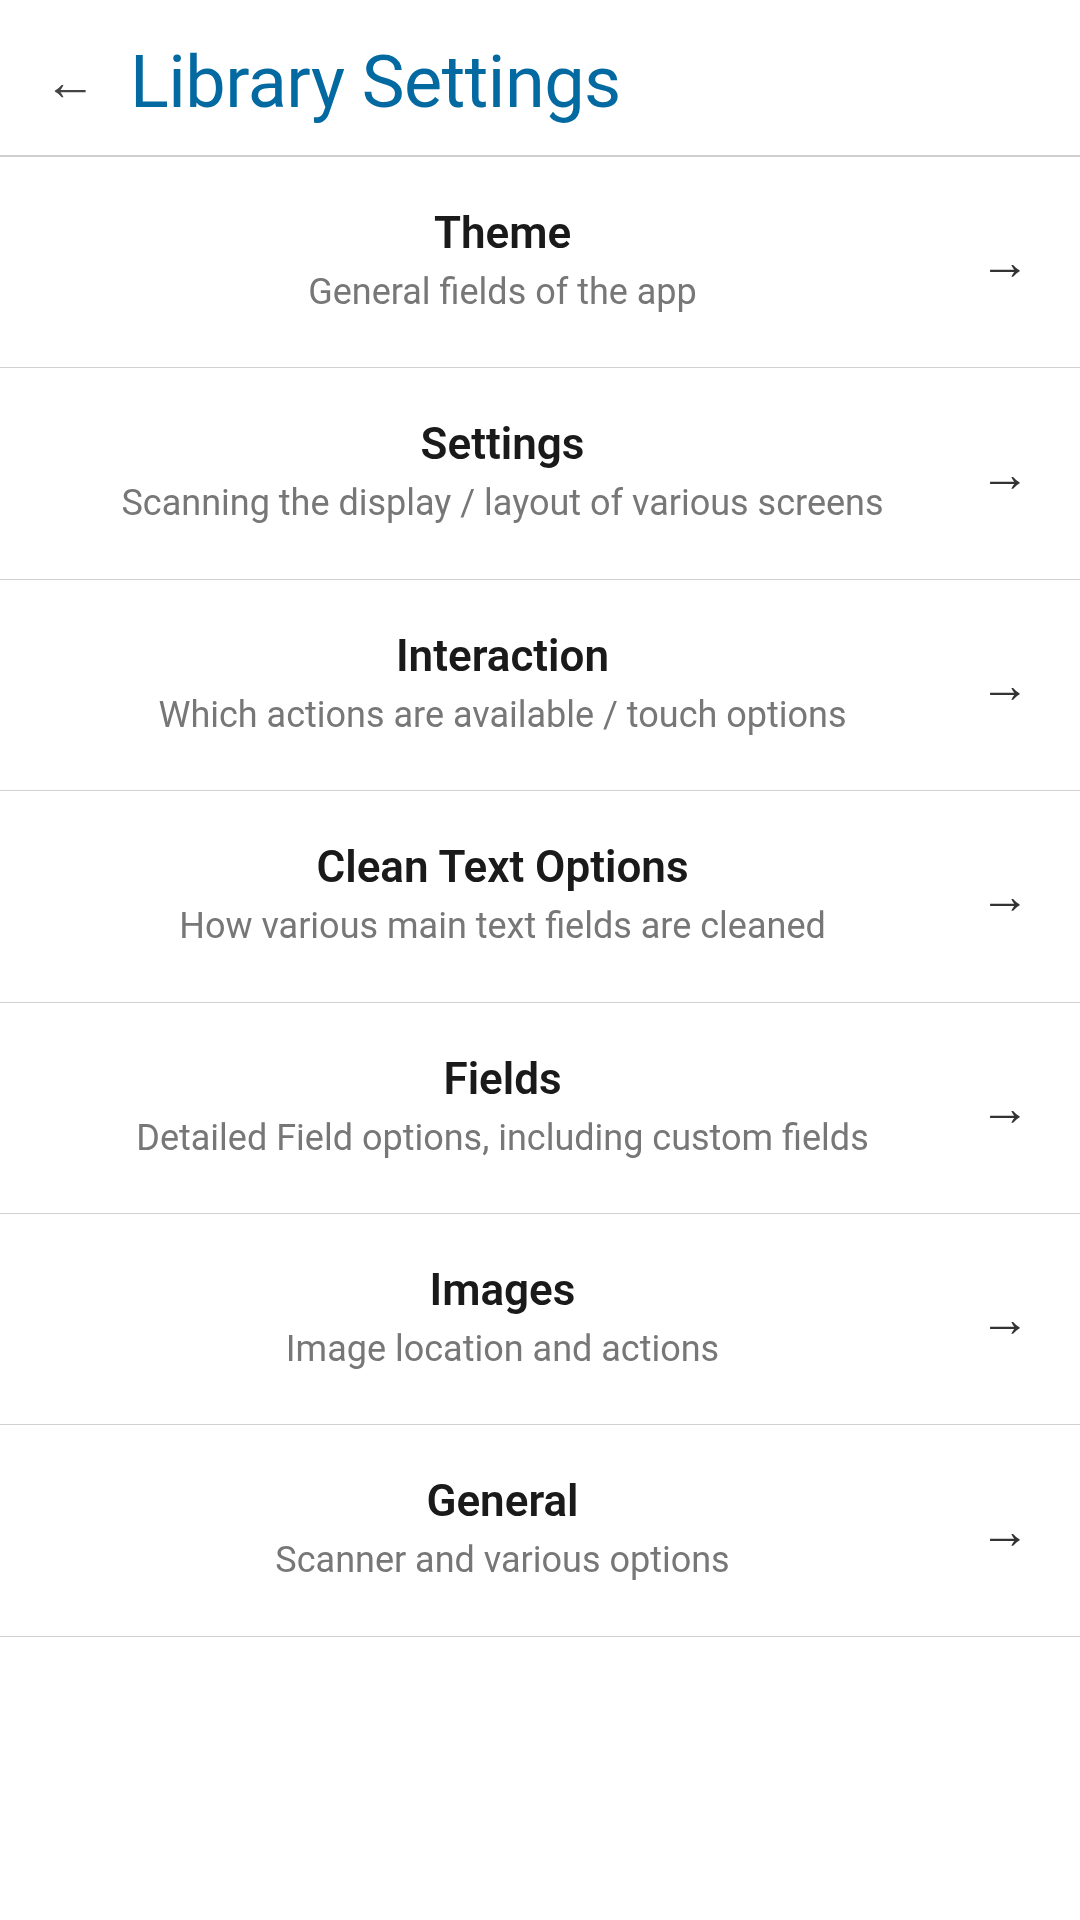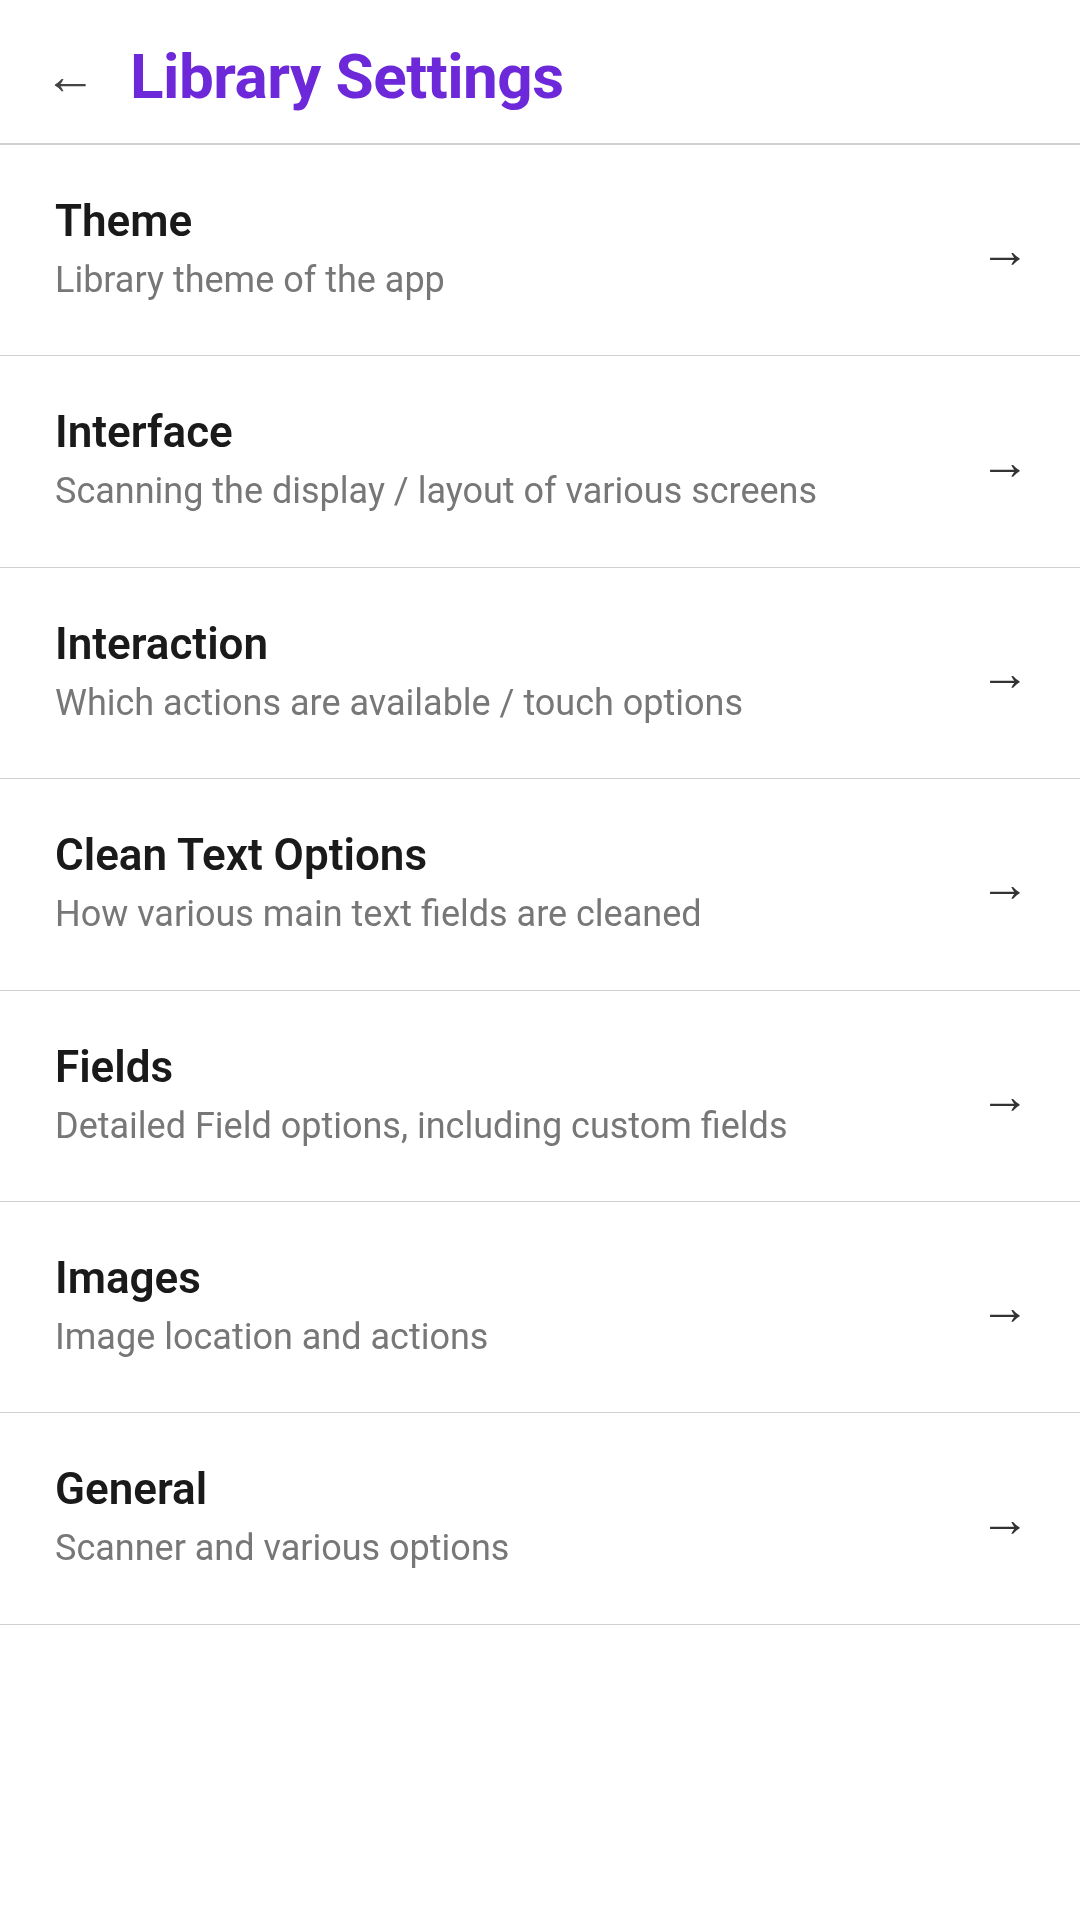--- a/index.html
+++ b/index.html
@@ -35,34 +35,35 @@
       flex-shrink: 0;
     }
 
     .back-arrow {
       font-size: 52px;
       color: #444444;
       line-height: 1;
     }
 
     .header-title {
-      font-size: 62px;
-      font-weight: 700;
-      color: #6d28d9;
+      font-size: 72px;
+      font-weight: 400;
+      color: #0369a1;
       letter-spacing: -0.5px;
     }
 
     .header-divider {
       height: 2px;
       background-color: #d0d0d0;
       margin: 0;
     }
 
     .settings-list {
       list-style: none;
+      text-align: center;
     }
 
     .settings-item {
       display: flex;
       align-items: center;
       justify-content: space-between;
       padding: 50px 50px 50px 55px;
       cursor: pointer;
       background: #ffffff;
       border-bottom: 1.5px solid #d0d0d0;
@@ -102,27 +103,27 @@
   </div>
   <h1 class="header-title">Library Settings</h1>
 </div>
 
 <div class="header-divider"></div>
 
 <ul class="settings-list">
 <li class="settings-item">
       <div class="settings-item-content">
         <div class="settings-item-title">Theme</div>
-        <div class="settings-item-desc">Library theme of the app</div>
+        <div class="settings-item-desc">General fields of the app</div>
       </div>
       <span class="settings-item-arrow">→</span>
     </li>
     <li class="settings-item">
       <div class="settings-item-content">
-        <div class="settings-item-title">Interface</div>
+        <div class="settings-item-title">Settings</div>
         <div class="settings-item-desc">Scanning the display / layout of various screens</div>
       </div>
       <span class="settings-item-arrow">→</span>
     </li>
     <li class="settings-item">
       <div class="settings-item-content">
         <div class="settings-item-title">Interaction</div>
         <div class="settings-item-desc">Which actions are available / touch options</div>
       </div>
       <span class="settings-item-arrow">→</span>

